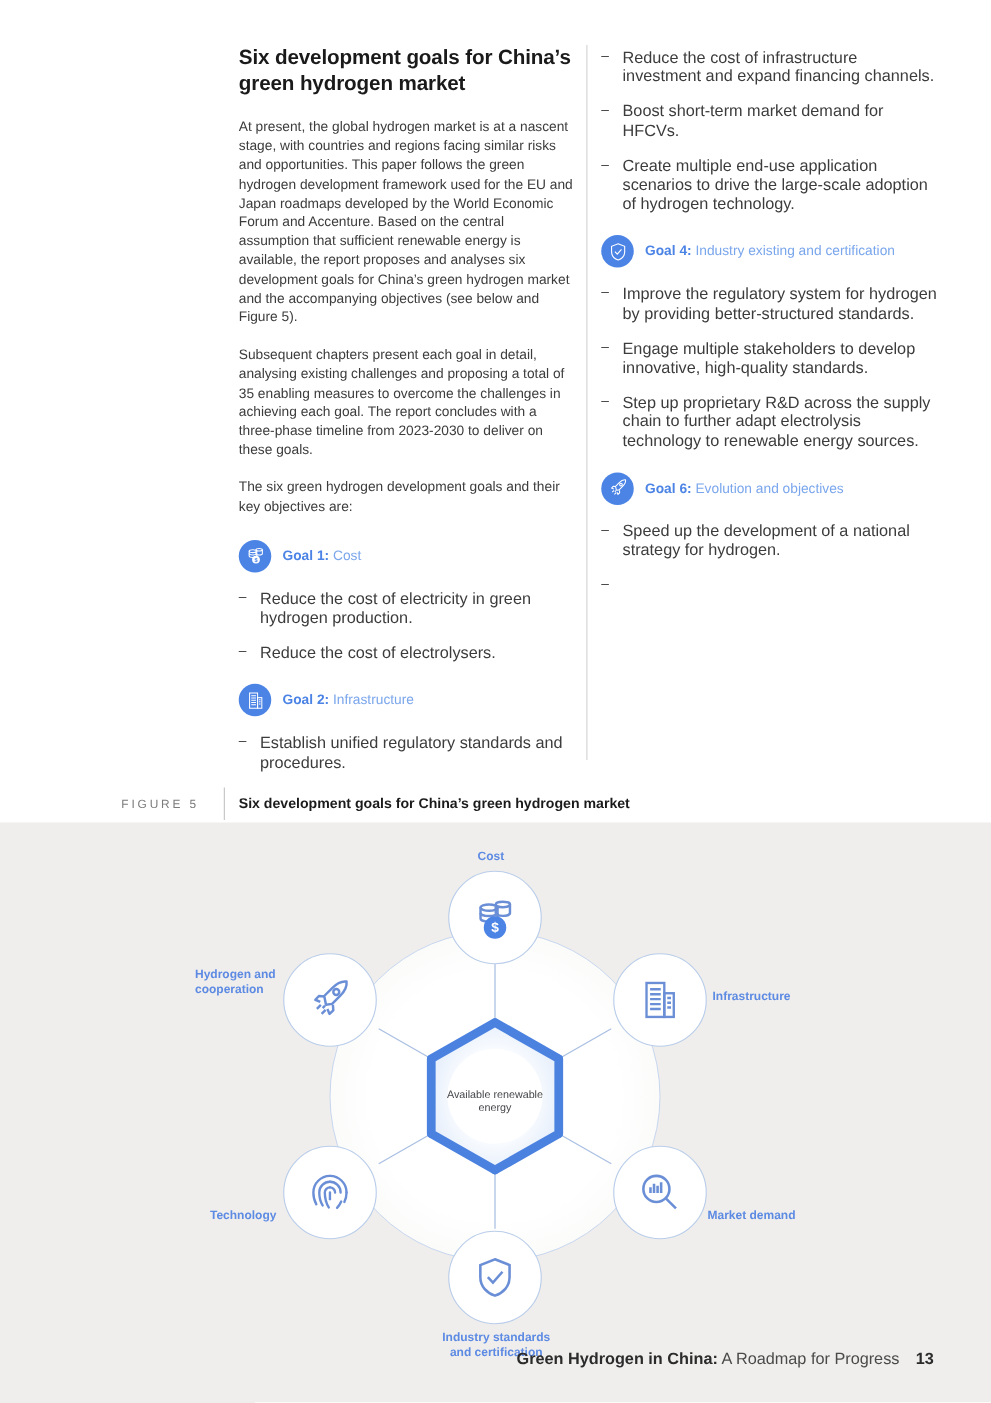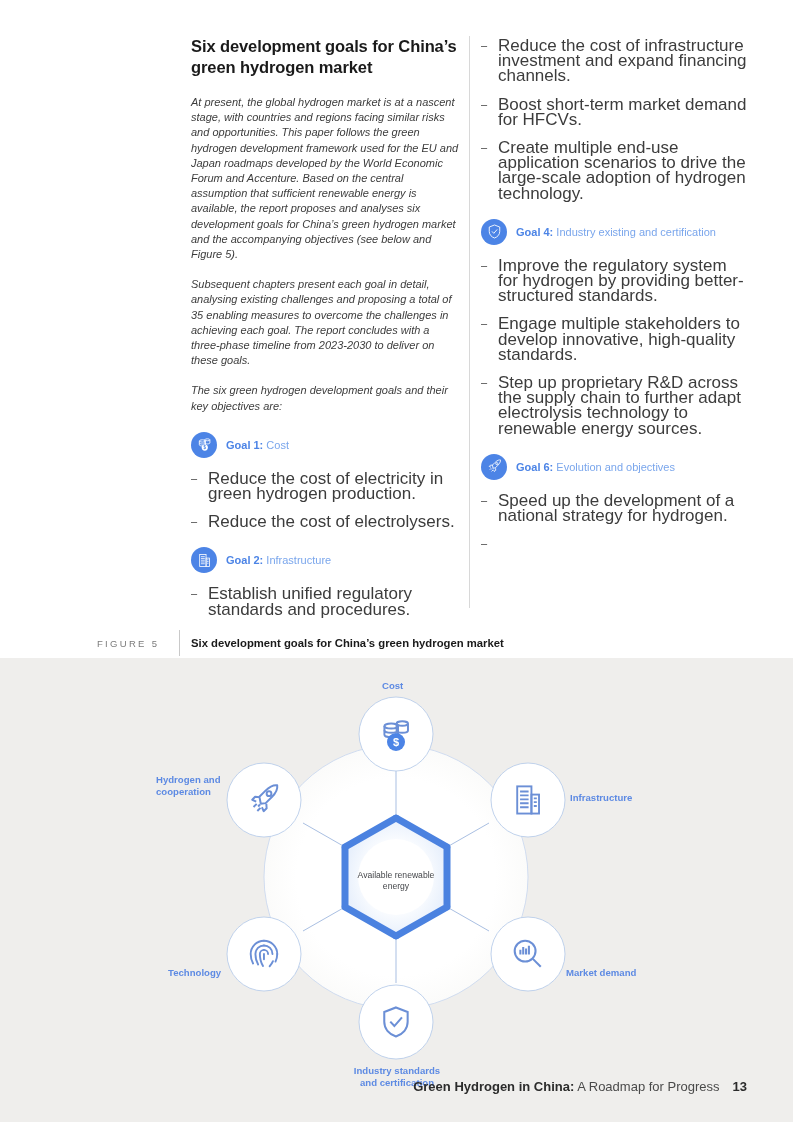--- a/index.html
+++ b/index.html
@@ -26,21 +26,21 @@
   .col-divider{
     position:absolute;left:469px;top:36px;width:1px;height:572px;
     background:#d8d8d8;
   }
 
   h1.title{
     font-size:16.5px;line-height:21px;font-weight:bold;color:#1a1a1a;
     margin:0 0 17px 0;letter-spacing:-0.1px;
   }
   p.body{
-    font-size:11px;line-height:15.2px;color:#3c3c3c;margin:0 0 15px 0;font-style:italic;
+    font-size:11px;line-height:15.2px;color:#3c3c3c;margin:0 0 15px 0;
   }
   p.body:last-child{margin-bottom:0;}
 
   
   .goal{
     display:flex;align-items:center;gap:9px;
     margin:18px 0 13px 0;
   }
   .goal-icon{
     width:26px;height:26px;border-radius:50%;
@@ -56,21 +56,21 @@
   .goal-text .glbl{color:#7aa6ec;}
 
   
   .bullet{
     display:flex;margin:0 0 13px 0;
   }
   .bullet .dash{
     flex:0 0 17px;font-size:11px;line-height:15.2px;color:#3c3c3c;
   }
   .bullet .btxt{
-    font-size:17px;line-height:15.2px;color:#3c3c3c;
+    font-size:13px;line-height:15.2px;color:#3c3c3c;
   }
 
   
   .figcap{
     position:absolute;left:0;top:628px;width:793px;height:30px;
     display:flex;align-items:center;
   }
   .figcap .fignum{
     position:absolute;left:97px;top:0;height:30px;
     display:flex;align-items:center;

